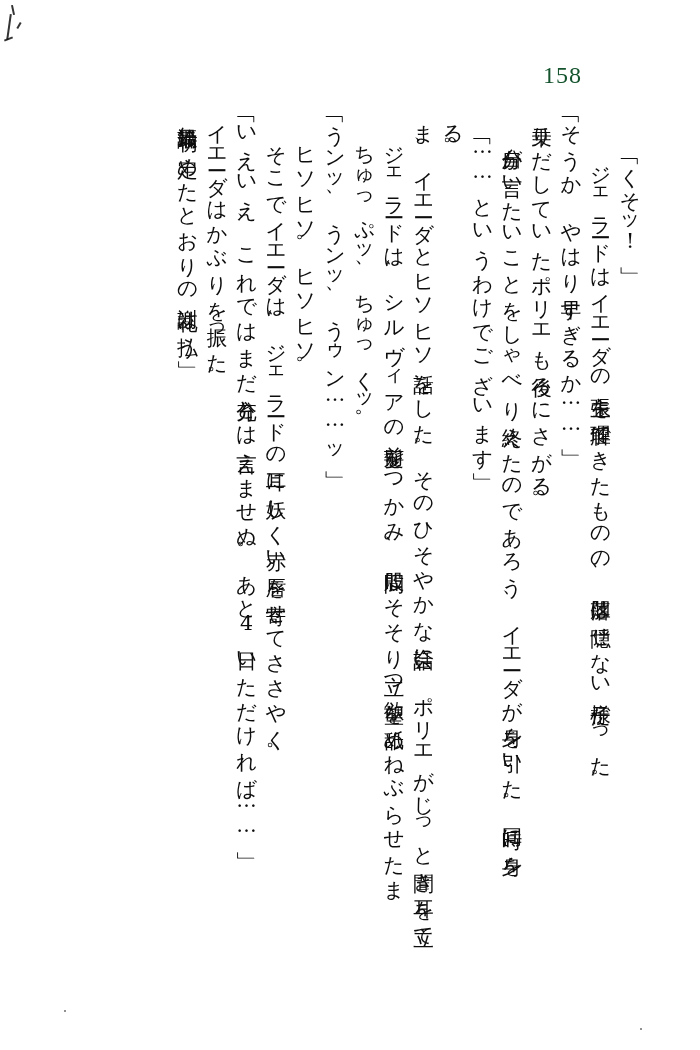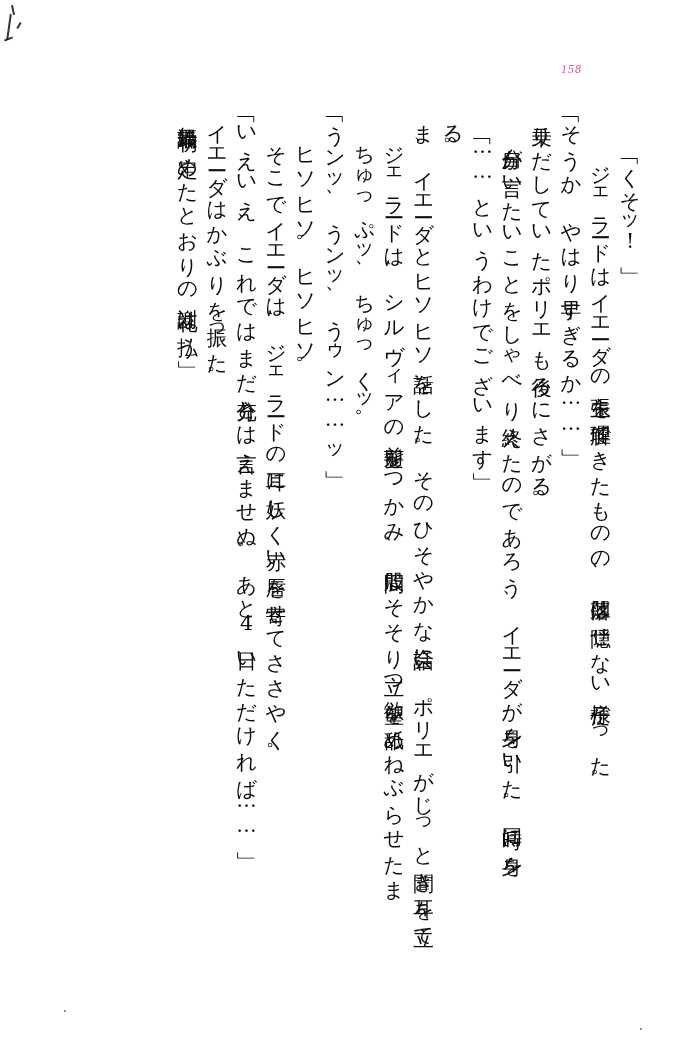--- a/index.html
+++ b/index.html
@@ -15,25 +15,24 @@
     overflow: hidden;
     font-family: "Liberation Serif", "DejaVu Serif", serif;
     color: #111111;
   }
 
   
   .page-number {
     position: absolute;
     top: 62px;
     right: 118px;
-    font-size: 12px;
-    font-style: italic;
+    font-size: 24px;
     font-family: "Liberation Serif", serif;
     letter-spacing: 1px;
-    color: #ec4899;
+    color: #14532d;
   }
 
   
   .body-text {
     position: absolute;
     top: 110px;
     right: 60px;
     height: 820px;
     display: flex;
     flex-direction: row;

